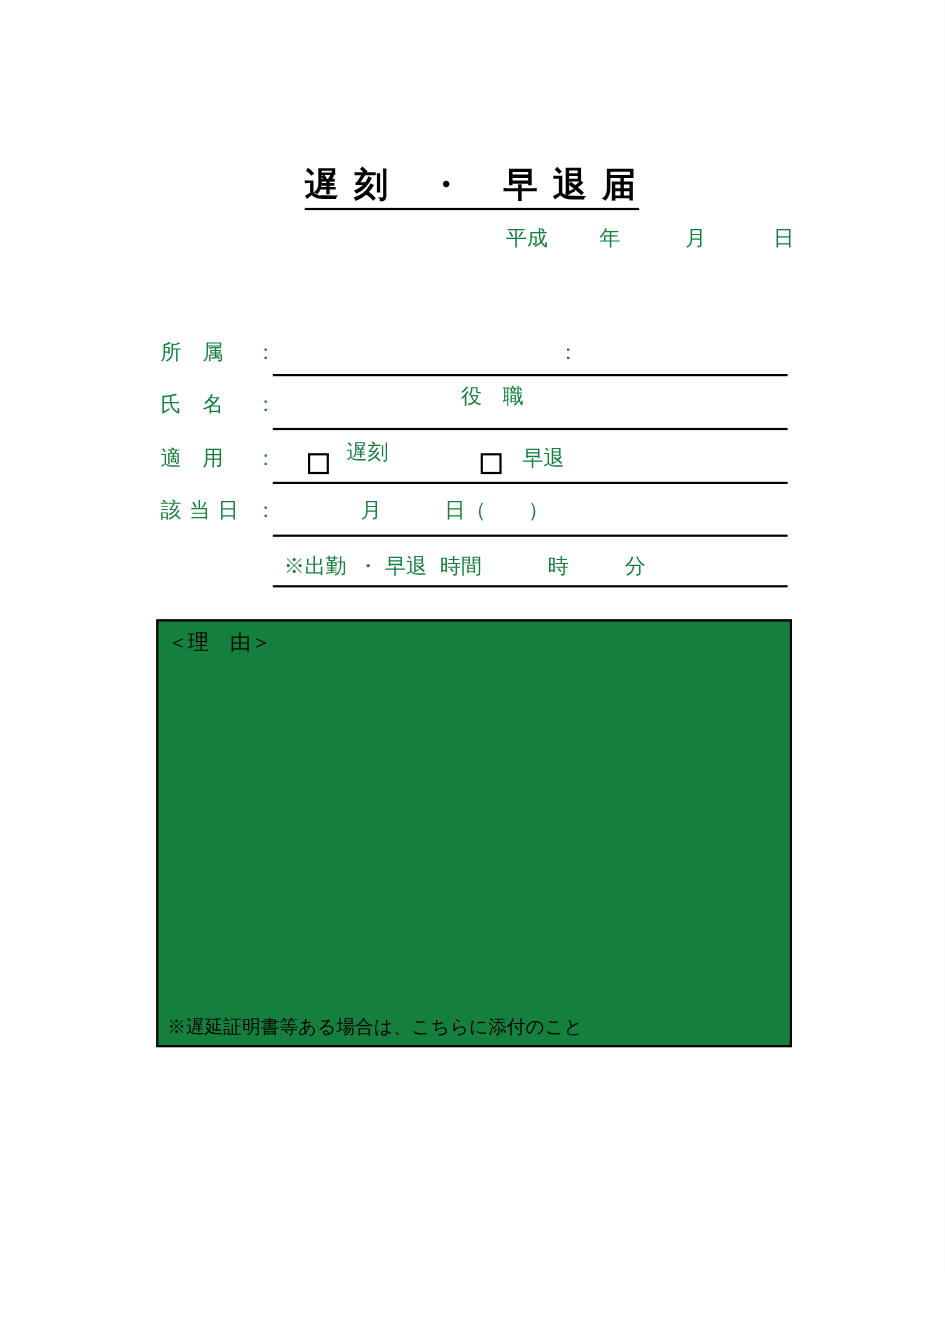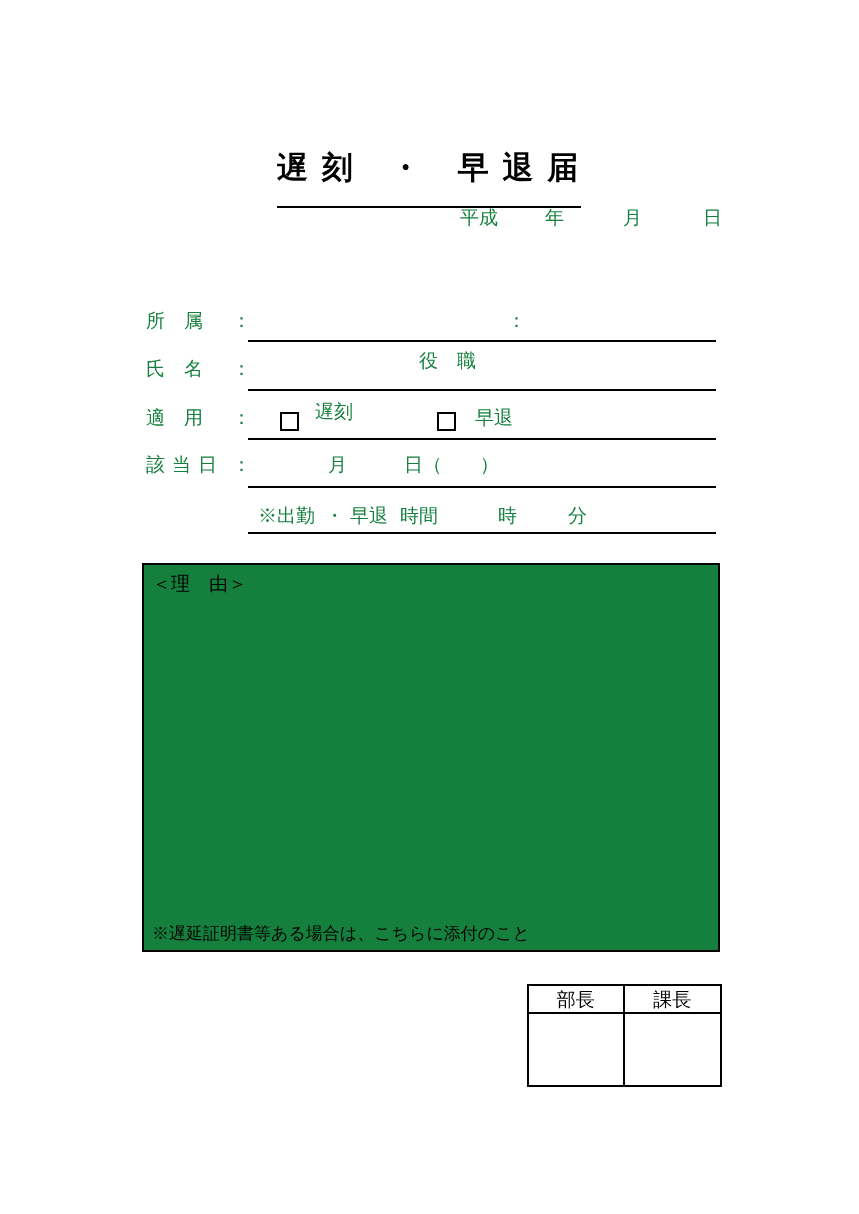--- a/index.html
+++ b/index.html
@@ -22,21 +22,21 @@
   .title {
     position: absolute;
     left: 277px;
     top: 150px;
     font-size: 31px;
     font-weight: bold;
     letter-spacing: 3px;
     line-height: 1.15;
     white-space: pre;
     border-bottom: 2px solid #000;
-    padding-bottom: 20px;
+    padding-bottom: 3px;
   }
   .line {
     position: absolute;
     left: 248px;
     width: 468px;
     height: 0;
     border-top: 2px solid #000;
   }
   .cb {
     position: absolute;
@@ -142,20 +142,14 @@
     <span class="t" style="left:498px; top:505px;">時</span>
     <span class="t" style="left:568px; top:505px;">分</span>
     <div class="line" style="top:532px;"></div>
   </div>
 
   <div class="reason">
     <span class="reason-label">＜理　由＞</span>
     <span class="reason-note">※遅延証明書等ある場合は、こちらに添付のこと</span>
   </div>
 
-  <div class="approval">
-    <div class="hcell col1">部長</div>
-    <div class="hcell">課長</div>
-    <div class="col1"></div>
-    <div></div>
-  </div>
 
 </div>
 
 </body></html>

